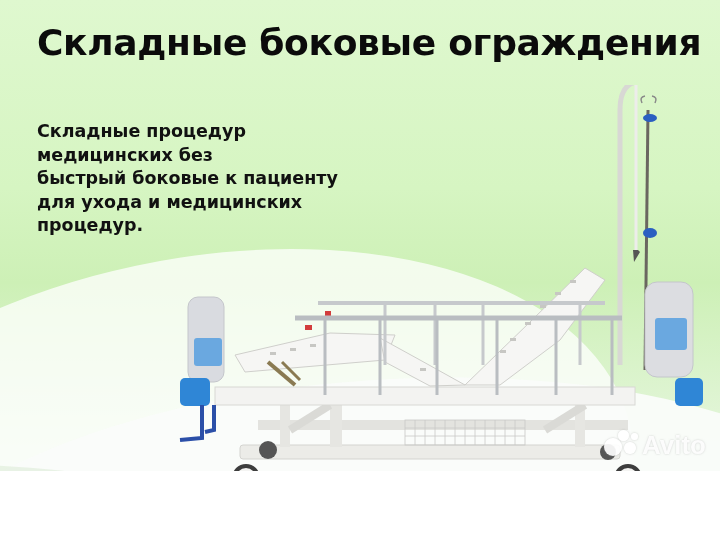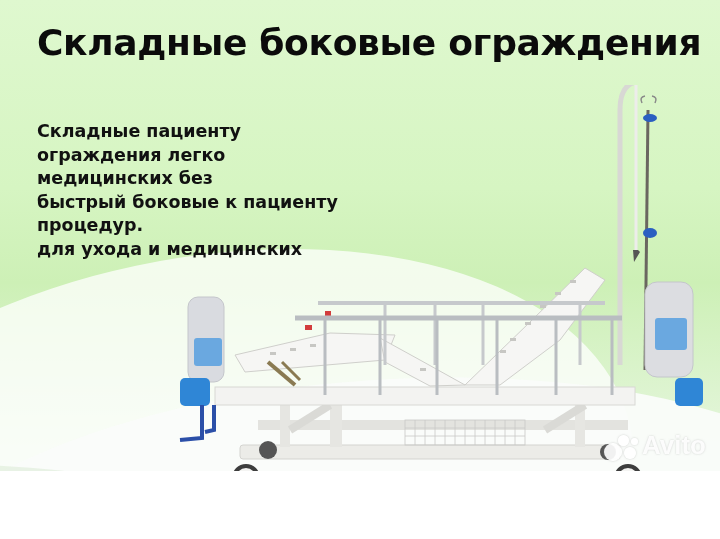--- a/index.html
+++ b/index.html
@@ -22,45 +22,44 @@
       white-space: nowrap;
     }
     .desc {
       position: absolute; left: 37px; top: 120px; width: 320px;
       font-size: 17.5px; font-weight: bold; color: #111; line-height: 23.5px;
     }
     .desc span { display: block; white-space: nowrap; }
     .bed { position: absolute; left: 170px; top: 85px; }
     .watermark {
       position: absolute; right: 14px; bottom: 10px;
-      display: flex; align-items: flex-end; gap: 4px;
+      display: flex; align-items: flex-start; gap: 4px;
       color: rgba(255,255,255,0.92);
       font-size: 26px; font-weight: bold; font-family: "Liberation Sans", sans-serif;
       text-shadow: 0 0 2px rgba(160,160,160,0.5);
     }
     .dots { position: relative; width: 34px; height: 26px; }
     .dots i { position: absolute; border-radius: 50%; background: rgba(255,255,255,0.92); box-shadow: 0 0 2px rgba(150,150,150,0.5); }
   </style>
 </head>
 <body>
 
 <div class="card">
   <div class="wave wave1"></div>
   <div class="wave wave2"></div>
   <div class="wave wave3"></div>
 
   <h1 class="title" style="margin:0;">Складные боковые ограждения</h1>
 
   <div class="desc">
-    <span>Складные пациенту</span>
-    <span>ограждения легко</span>
+    <span>Складные процедур</span>
     <span>медицинских без</span>
     <span>быстрый боковые к пациенту</span>
+    <span>для ухода и медицинских</span>
     <span>процедур.</span>
-    <span>для ухода и медицинских</span>
   </div>
 
   <svg class="bed" width="540" height="420" viewBox="170 85 540 420">
 
     <g>
       <path d="M620 365 L620 110 Q620 85 636 82" stroke="#d8d8d4" stroke-width="5" fill="none"></path>
       <path d="M636 82 L636 250" stroke="#ededea" stroke-width="3" fill="none"></path>
       <path d="M633 250 L638 250 L640 252 L634 262 Z" fill="#555"></path>
     </g>
 

